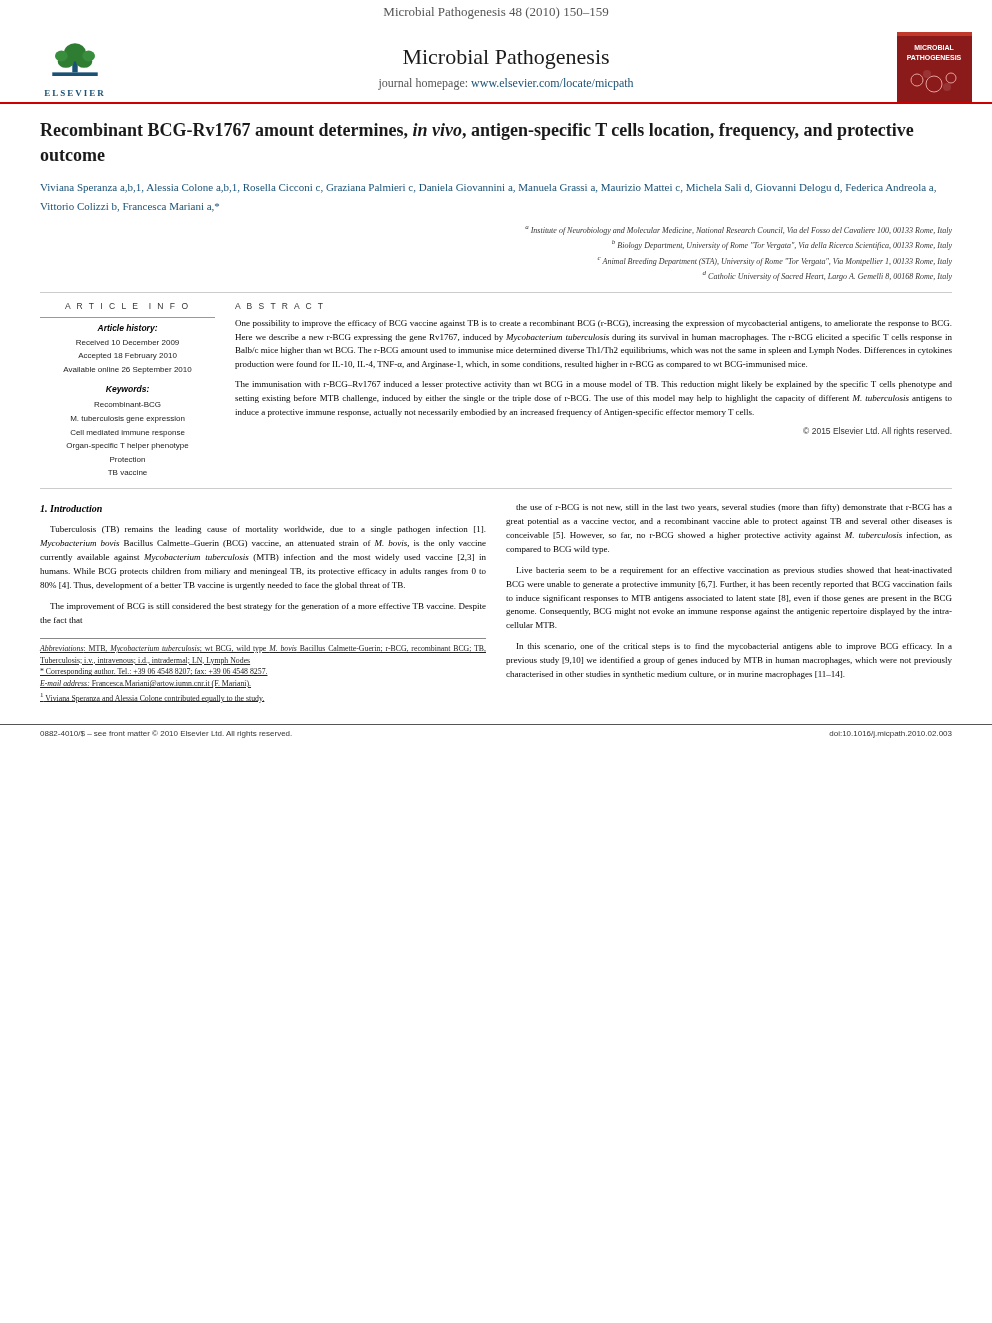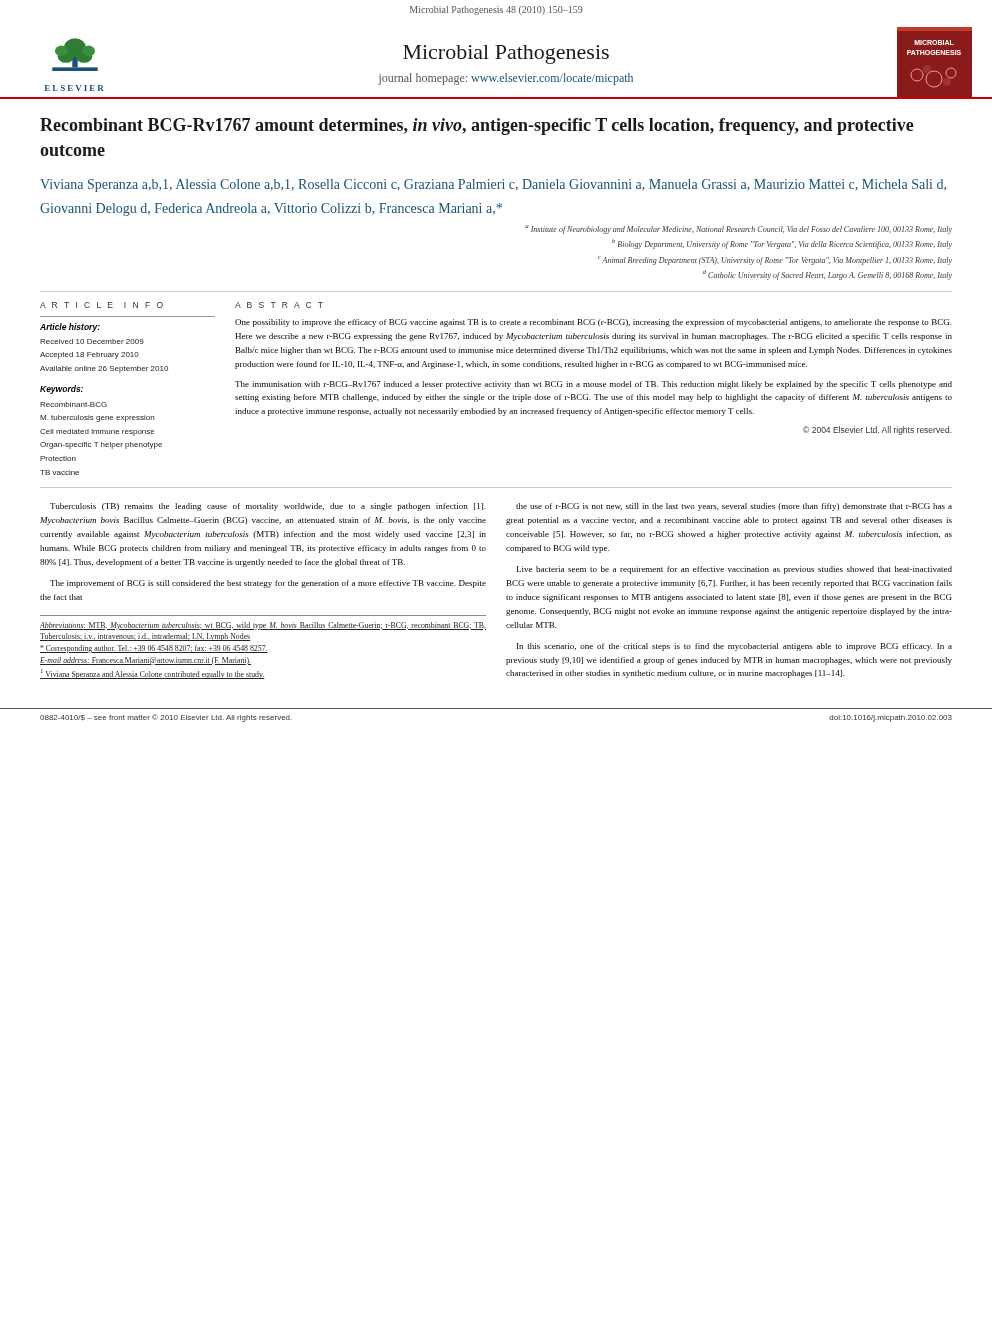--- a/index.html
+++ b/index.html
@@ -15,21 +15,21 @@
     .page {
       width: 992px;
       min-height: 1323px;
       background: #fff;
       padding: 0;
     }
 
     
     .top-bar {
       text-align: center;
-      font-size: 10px;
+      font-size: 13px;
       color: #555;
       padding: 4px 0 2px;
       border-bottom: none;
     }
 
     
     .journal-header {
       display: flex;
       align-items: center;
       justify-content: space-between;
@@ -127,23 +127,24 @@
       color: #1a1a1a;
       margin-bottom: 10px;
       line-height: 1.4;
     }
 
     .article-title em {
       font-style: italic;
     }
 
     .authors {
-      font-size: 14px;
+      font-size: 11px;
       color: #1a5276;
       line-height: 1.7;
+      margin-bottom: 6px;
     }
 
     .affiliations {
       font-size: 8px;
       color: #333;
       font-style: italic;
       line-height: 1.6;
       margin-bottom: 8px;
       text-align: right;
     }
@@ -157,20 +158,21 @@
     
     .two-col {
       display: flex;
       gap: 20px;
       margin-top: 8px;
     }
 
     .col-left {
       width: 175px;
       flex-shrink: 0;
+      text-align: center;
     }
 
     .col-right {
       flex: 1;
     }
 
     .section-title-sm {
       font-size: 8.5px;
       letter-spacing: 2px;
       font-weight: normal;
@@ -399,33 +401,34 @@
 
       <div class="col-right">
 
         <div class="section-title-sm">A B S T R A C T</div>
 
         <div class="abstract-text">
           <p>One possibility to improve the efficacy of BCG vaccine against TB is to create a recombinant BCG (r-BCG), increasing the expression of mycobacterial antigens, to ameliorate the response to BCG. Here we describe a new r-BCG expressing the gene Rv1767, induced by <em>Mycobacterium tuberculosis</em> during its survival in human macrophages. The r-BCG elicited a specific T cells response in Balb/c mice higher than wt BCG. The r-BCG amount used to immunise mice determined diverse Th1/Th2 equilibriums, which was not the same in spleen and Lymph Nodes. Differences in cytokines production were found for IL-10, IL-4, TNF-α, and Arginase-1, which, in some conditions, resulted higher in r-BCG as compared to wt BCG-immunised mice.</p>
           <p>The immunisation with r-BCG–Rv1767 induced a lesser protective activity than wt BCG in a mouse model of TB. This reduction might likely be explained by the specific T cells phenotype and setting existing before MTB challenge, induced by either the single or the triple dose of r-BCG. The use of this model may help to <span class="highlight">highlight</span> the capacity of different <em>M. tuberculosis</em> antigens to induce a protective immune response, actually not necessarily embodied by an increased frequency of Antigen-specific effector memory T cells.</p>
         </div>
 
-        <div class="copyright-line">© 2004 Elsevier Ltd. All rights reserved.</div>
+        <div class="copyright-line">© 2015 Elsevier Ltd. All rights reserved.</div>
 
       </div>
     </div>
 
     <hr class="divider-line">
 
     <div class="body-section">
 
       <div class="body-two-col">
 
         <div class="body-col">
 
+          <p class="section-heading first-indent">1. Introduction</p>
 
           <p>Tuberculosis (TB) remains the leading cause of mortality worldwide, due to a single pathogen infection [1]. <em>Mycobacterium bovis</em> Bacillus Calmette–Guerin (BCG) vaccine, an attenuated strain of <em>M. bovis</em>, is the only vaccine currently available against <em>Mycobacterium tuberculosis</em> (MTB) infection and the most widely used vaccine [2,3] in humans. While BCG protects children from miliary and meningeal TB, its protective efficacy in adults ranges from 0 to 80% [4]. Thus, development of a better TB vaccine is urgently needed to face the global threat of TB.</p>
 
           <p>The improvement of BCG is still considered the best strategy for the generation of a more effective TB vaccine. Despite the fact that</p>
 
           <div class="footnote-section">
             <div><em>Abbreviations</em>: MTB, <em>Mycobacterium tuberculosis</em>; wt BCG, wild type <em>M. bovis</em> Bacillus Calmette-Guerin; r-BCG, recombinant BCG; TB, Tuberculosis; i.v., intravenous; i.d., intradermal; LN, Lymph Nodes</div>
             <div>* Corresponding author. Tel.: +39 06 4548 8207; fax: +39 06 4548 8257.</div>
             <div><em>E-mail address:</em> Francesca.Mariani@artow.iumn.cnr.it (F. Mariani).</div>
             <div><sup>1</sup> Viviana Speranza and Alessia Colone contributed equally to the study.</div>

